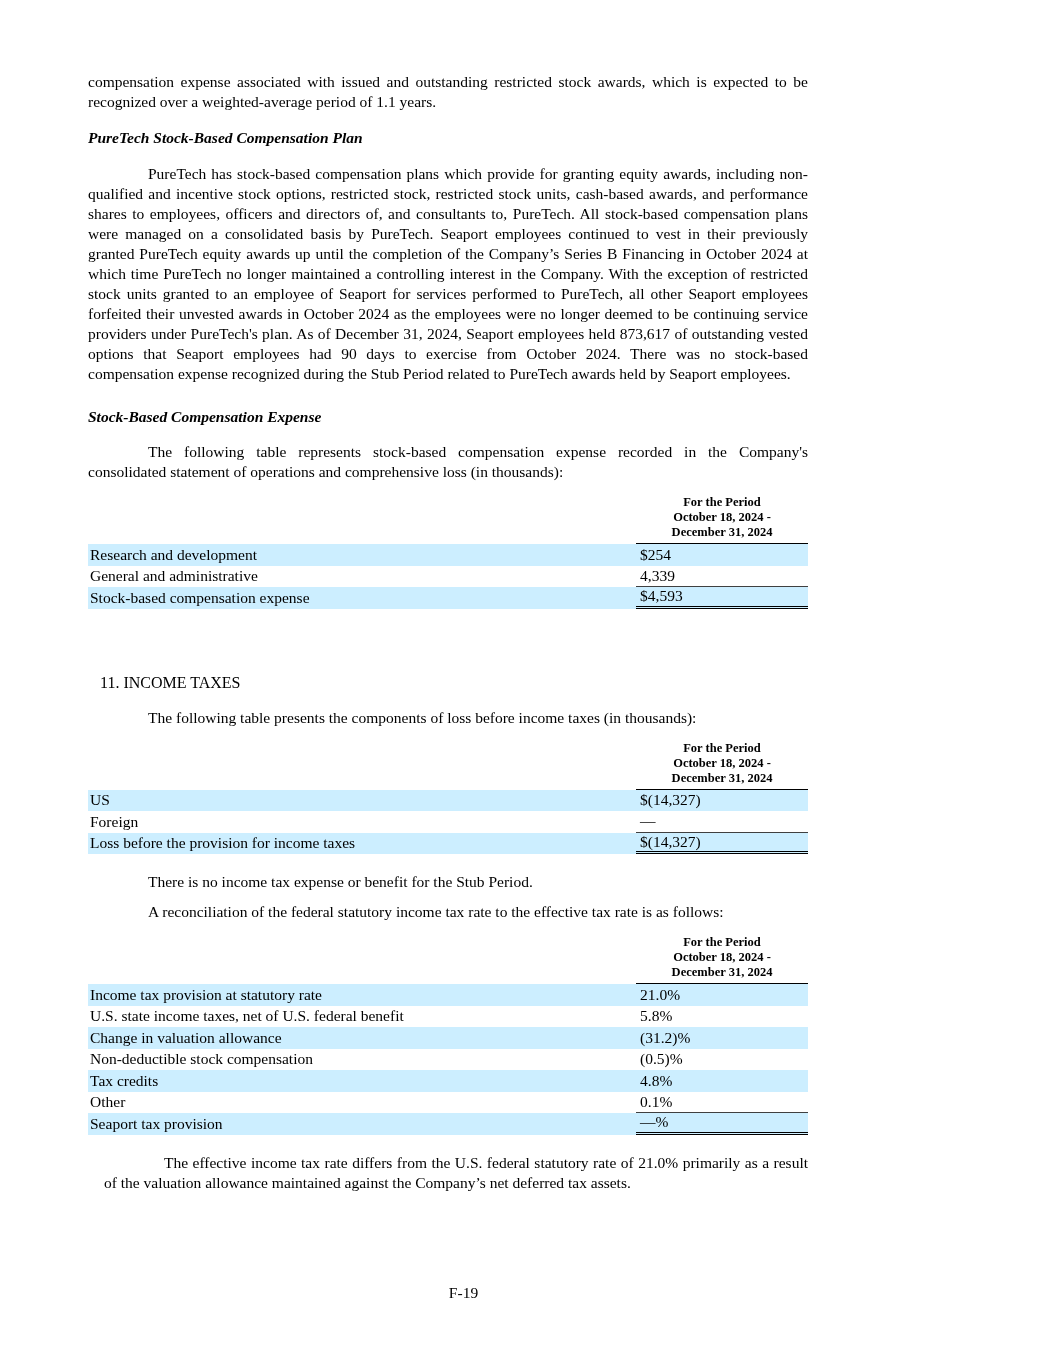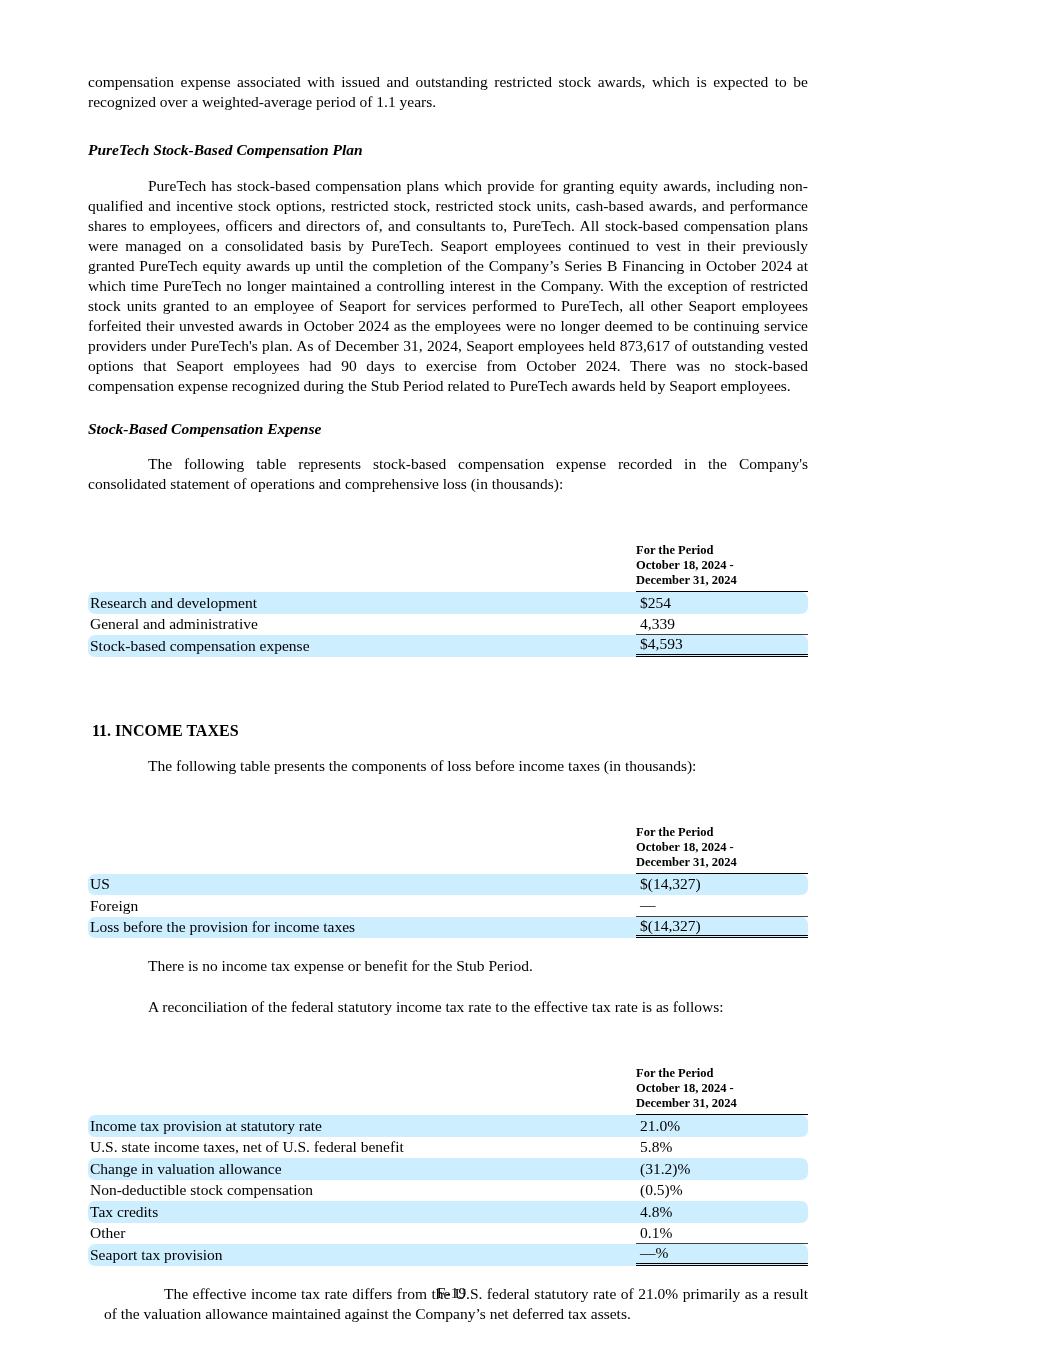--- a/index.html
+++ b/index.html
@@ -15,65 +15,64 @@
   .page {
     position: relative;
     width: 895px;
     height: 1365px;
     padding: 72px 87px 0 88px;
     overflow: hidden;
   }
   p { margin: 0; text-align: justify; }
   .indent { text-indent: 60px; }
   .h-italic { font-weight: bold; font-style: italic; font-size: 15.5px; margin: 0; }
-  .h-caps { font-weight: bold; font-size: 16px; margin: 4px; }
-
-  .mt-h1 { margin-top: 28px; }
+  .h-caps { font-weight: normal; font-size: 16px; margin: 12px; }
+
+  .mt-h1 { margin-top: 16px; }
   .mt-p1 { margin-top: 16px; }
   .mt-h2 { margin-top: 23px; }
   .mt-p2 { margin-top: 15px; font-family: Liberation Serif, serif; }
   .mt-t  { margin-top: 13px; }
   .mt-income { margin-top: 64px; }
   .mt-p3 { margin-top: 18px; }
-  .mt-p4 { margin-top: 21px; }
+  .mt-p4 { margin-top: 10px; }
   .mt-p5 { margin-top: 18px; margin-left: 16px; }
 
   
   .fin-table { width: 100%; }
   .tbl-header { display: flex; justify-content: flex-end; }
   .period {
     width: 172px;
-    text-align: left;
+    text-align: center;
     font-weight: bold;
     font-size: 12.5px;
     line-height: 15px;
     padding-bottom: 3px;
     border-bottom: 1px solid #000;
-    margin-top: 36px;
   }
   .t-row { display: flex; height: 21.5px; align-items: center; }
-  .t-row.hl { background: #cceeff; border-radius: 7px; }
+  .t-row.hl { background: #cceeff; }
   .t-label { flex: 1; padding-left: 2px; white-space: nowrap; overflow: hidden; }
   .t-num {
     display: flex;
     width: 172px;
     height: 100%;
     align-items: center;
     padding-right: 10px;
     padding-left: 4px;
   }
   .t-dollar { flex: none; }
   .t-value { flex: 1; }
   .b-single { border-bottom: 1px solid #404040; }
   .b-double { border-bottom: 3px double #000; }
 
   .footer {
     position: absolute;
     bottom: 62px;
-    left: 4px;
+    left: 16px;
     width: 100%;
     text-align: center;
   }
 </style>
 </head>
 <body>
 
 <div class="page">
 
   <p>compensation expense associated with issued and outstanding restricted stock awards, which is expected to be recognized over a weighted-average period of 1.1 years.</p>

